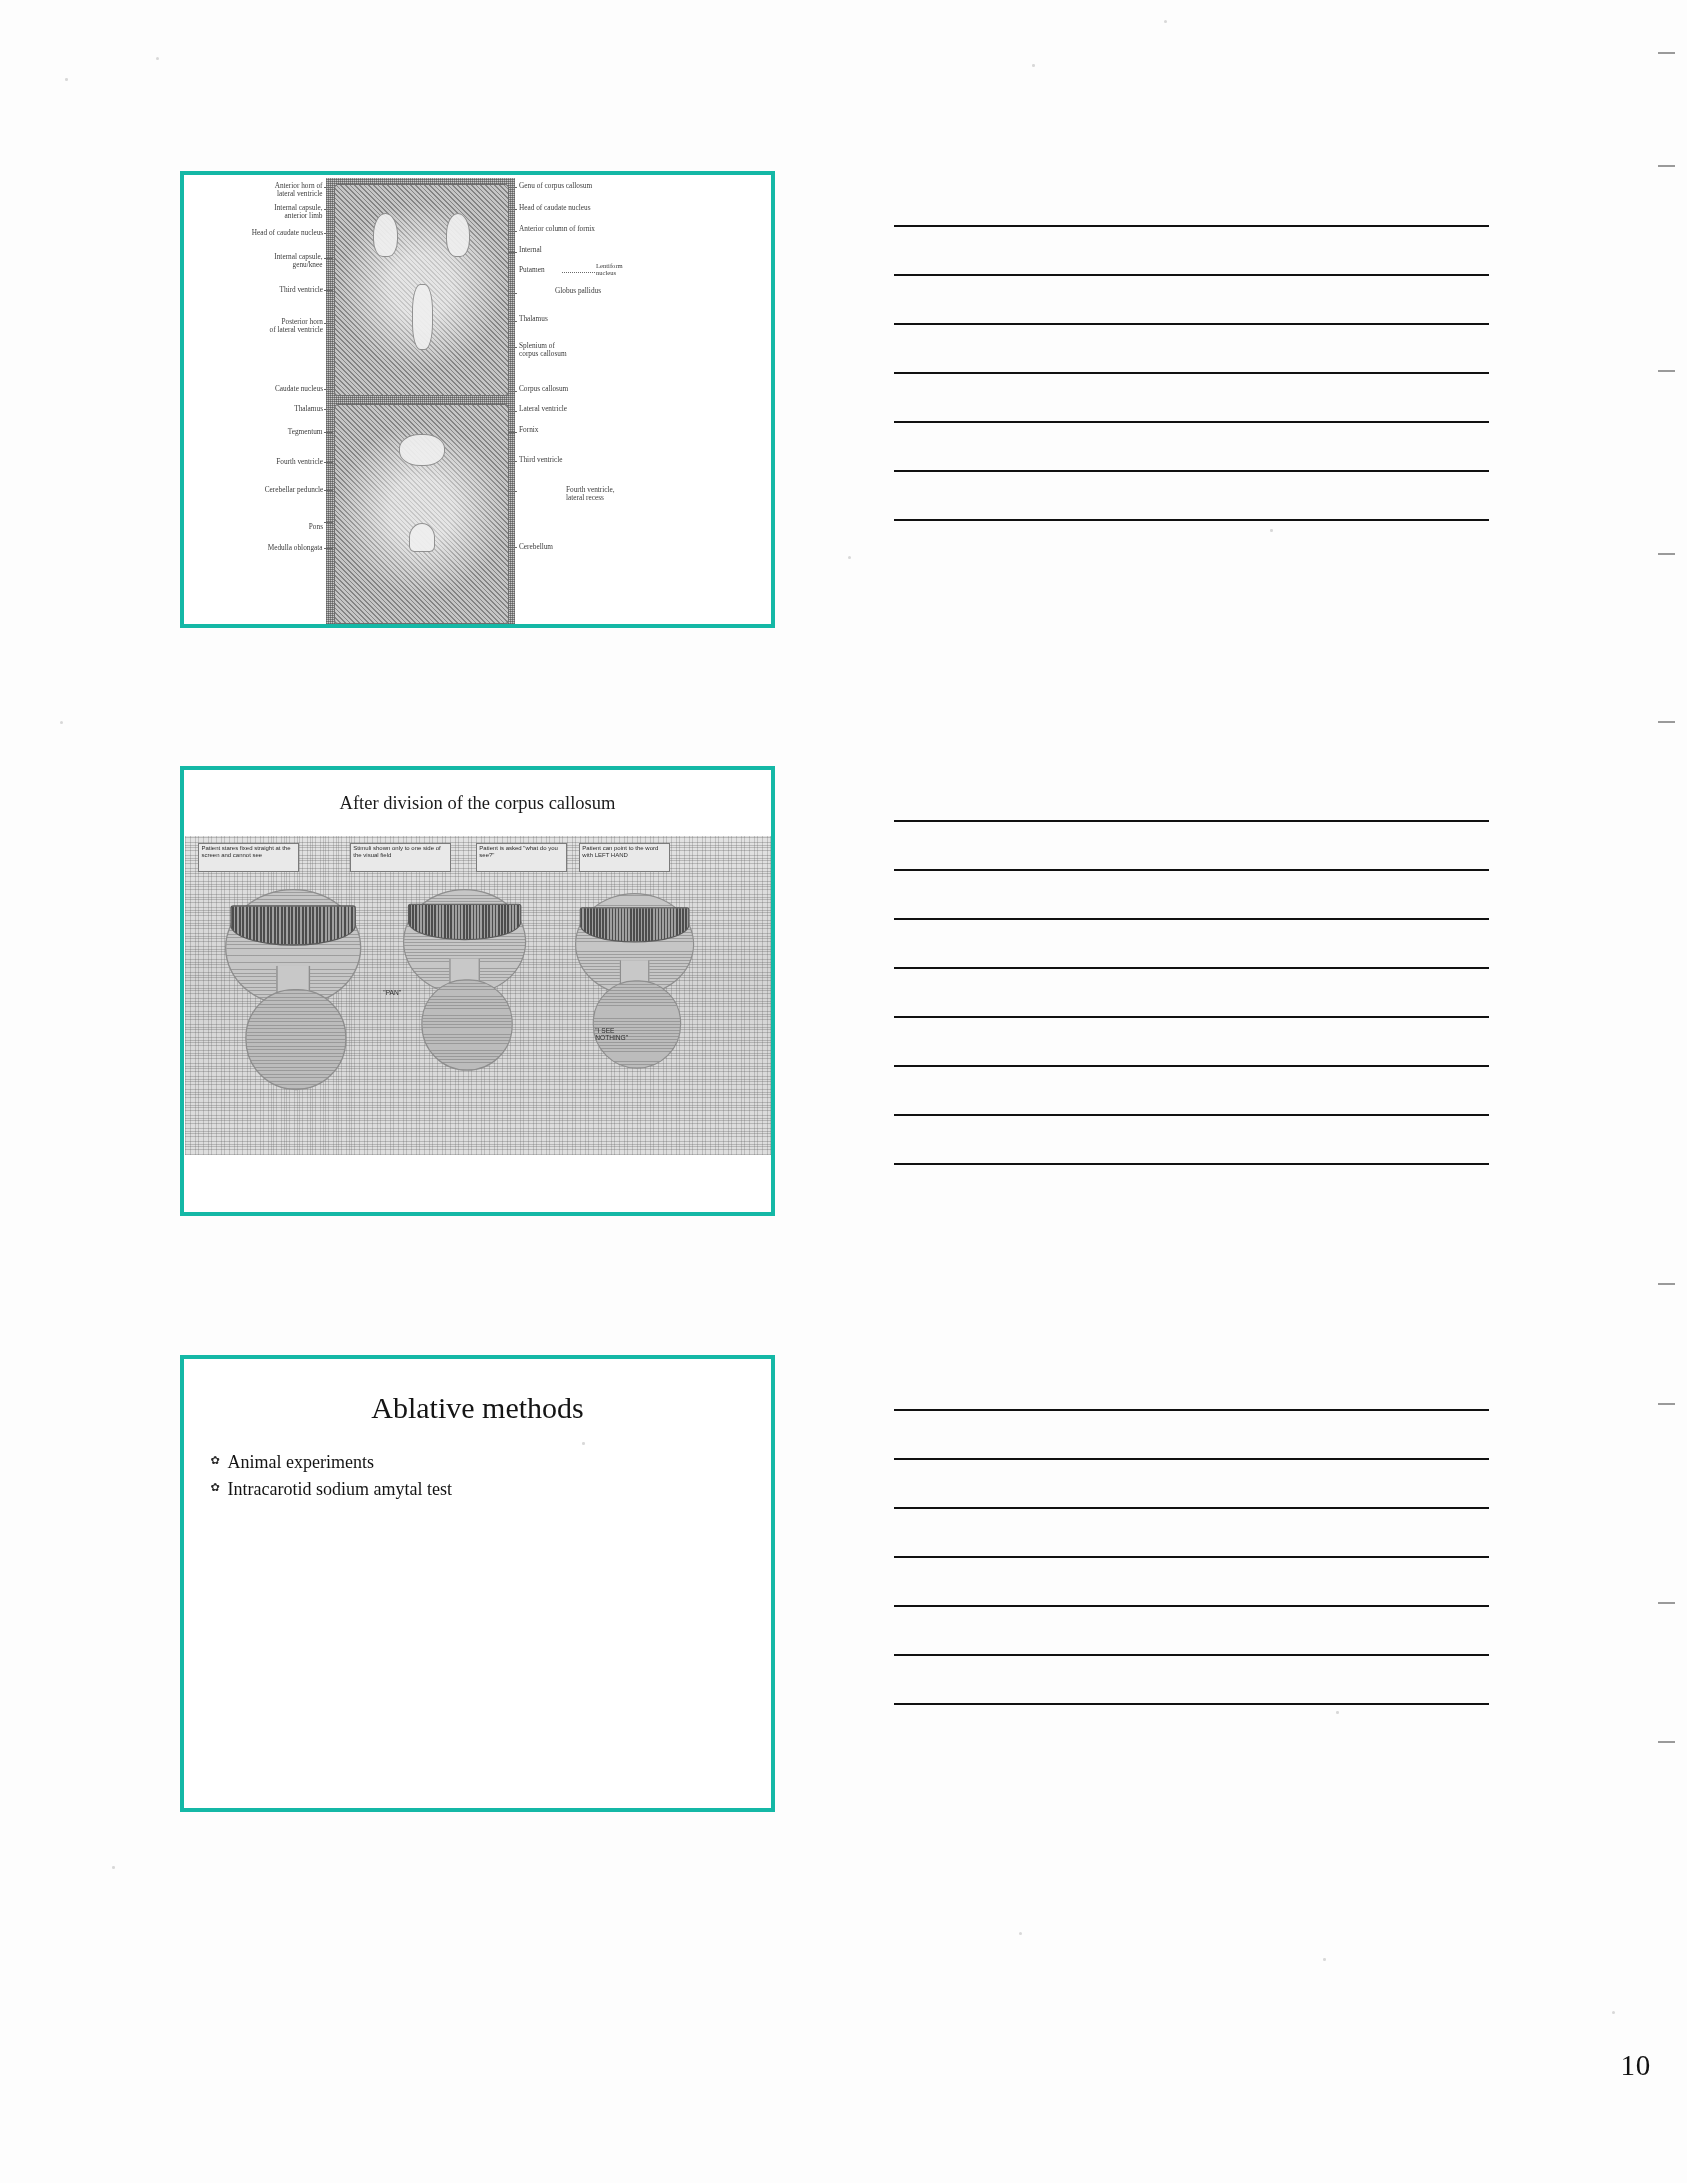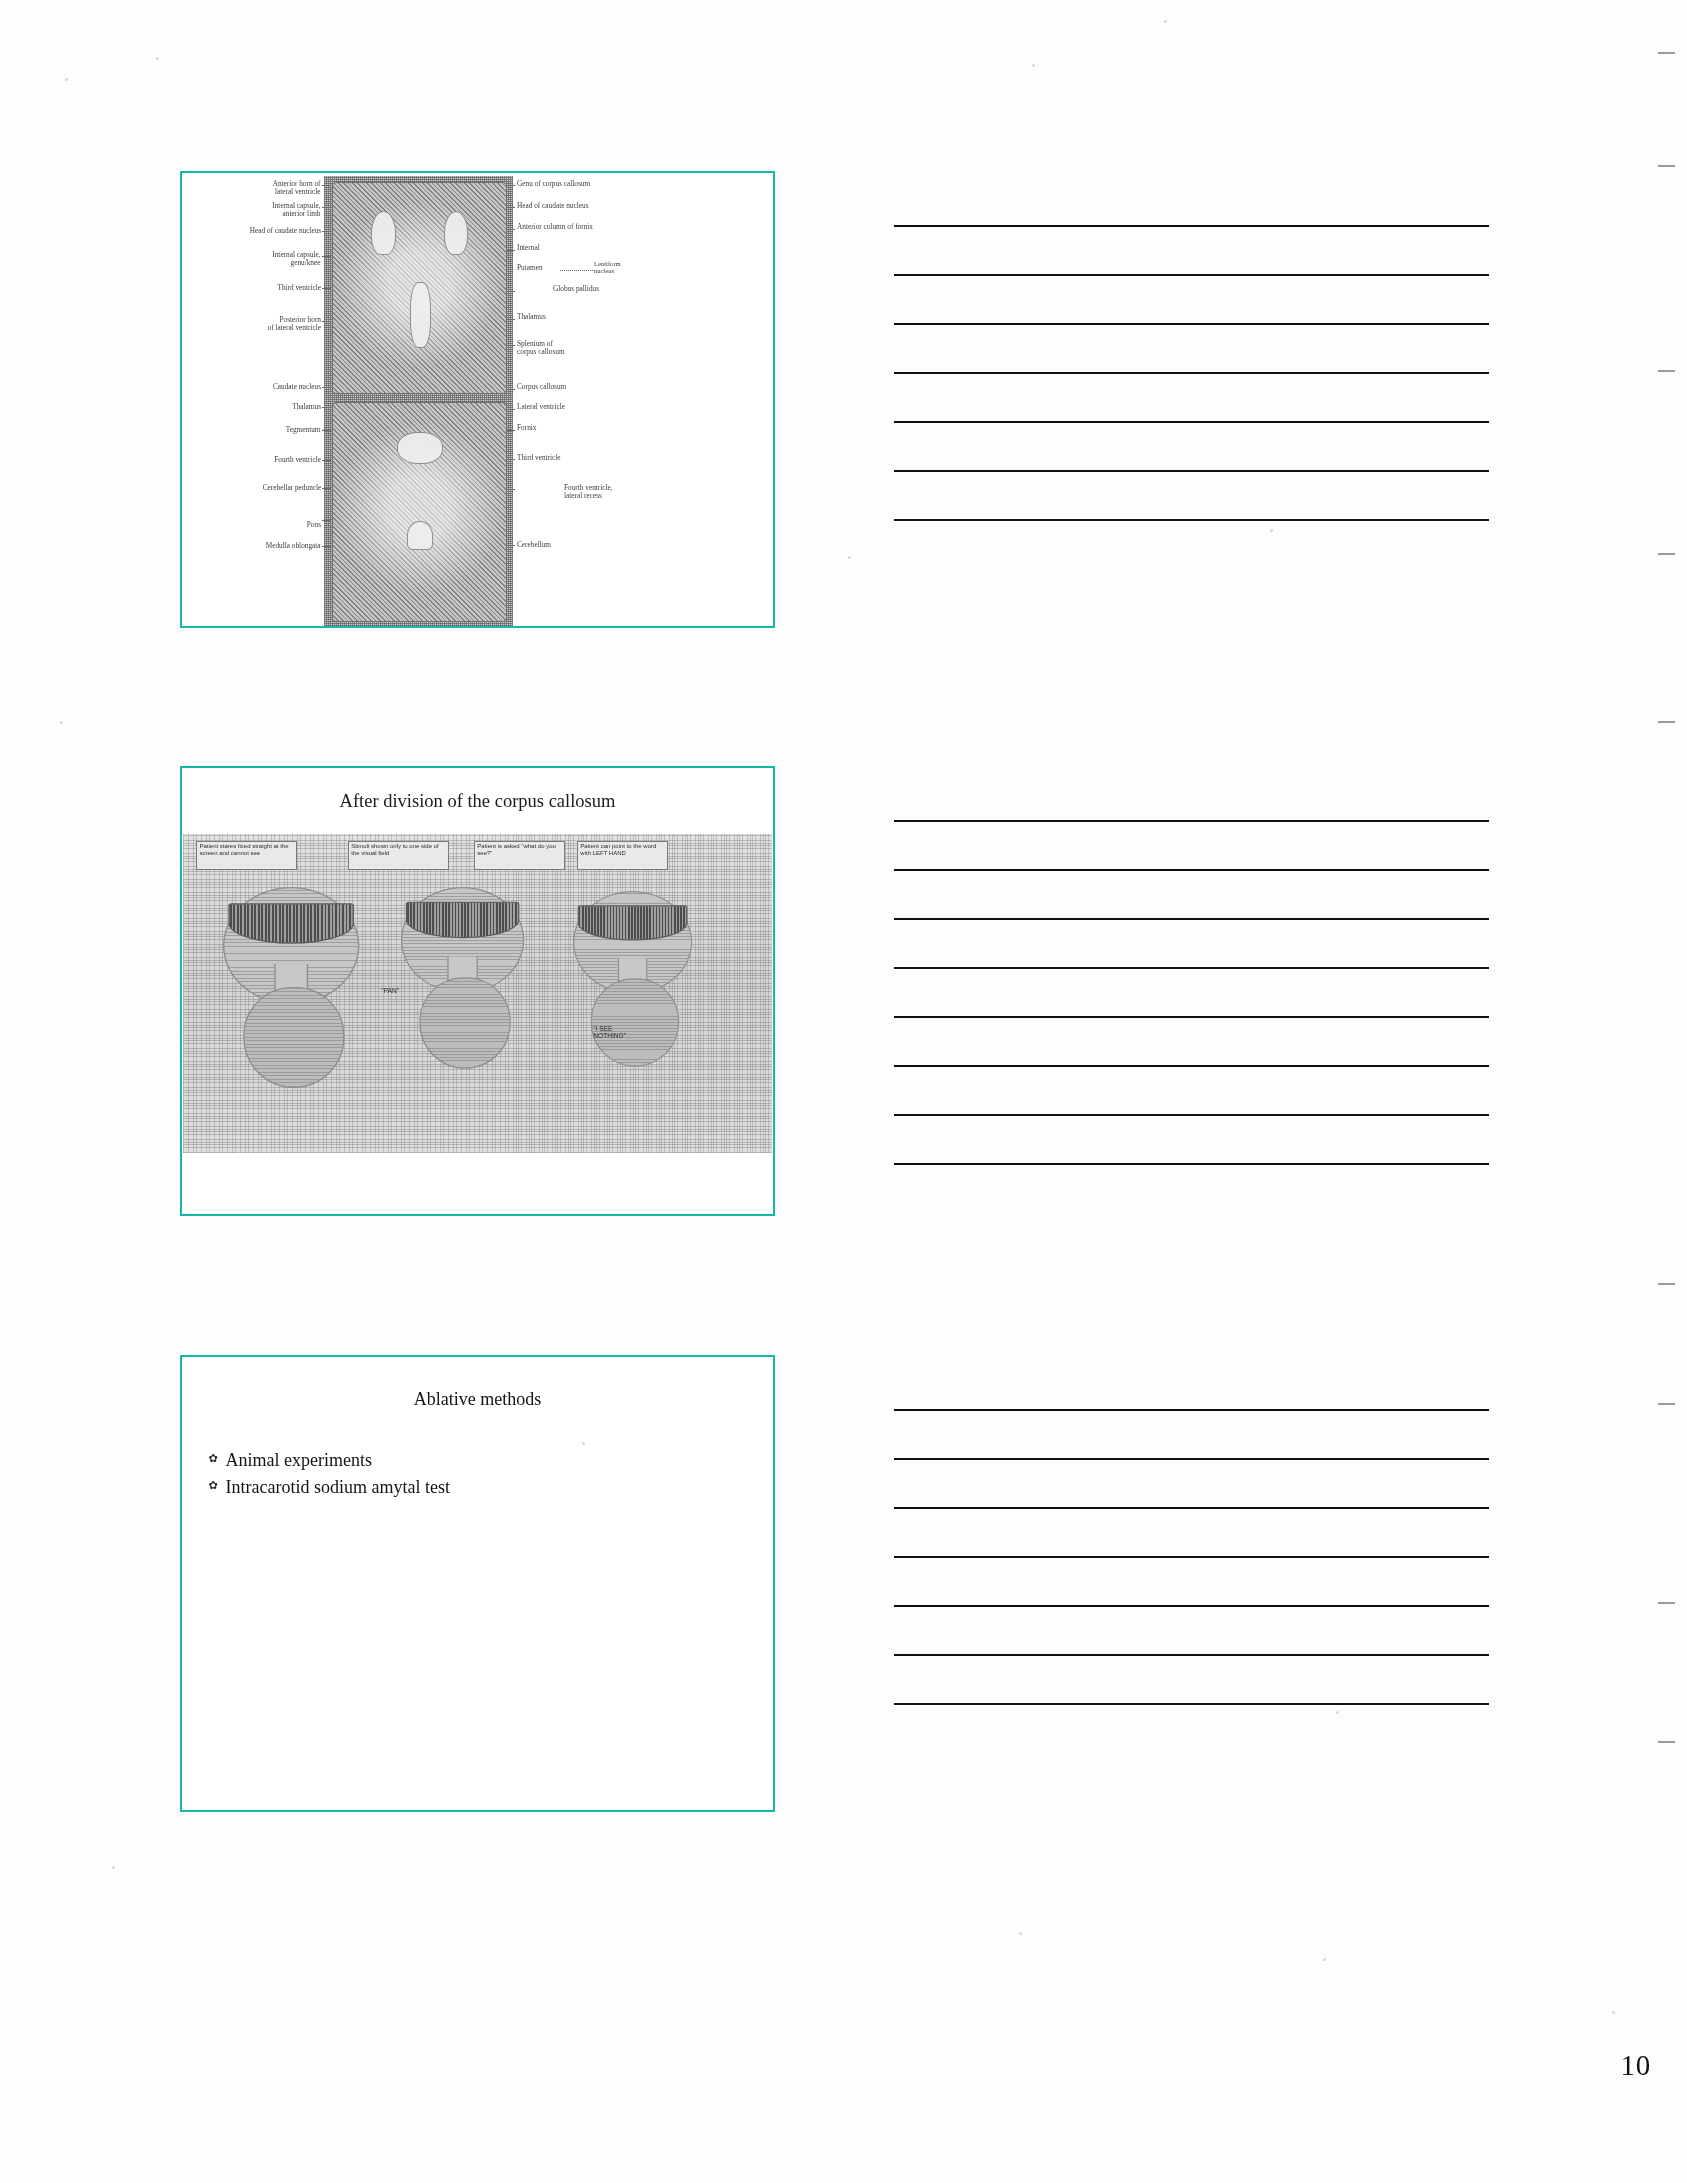--- a/index.html
+++ b/index.html
@@ -31,21 +31,21 @@
     position: absolute;
     right: 12px;
     width: 17px;
     height: 2px;
     background: #9a9a9a;
   }
 
   
   .slide {
     position: absolute;
-    border: 2px solid #14b8a6;
+    border: 4px solid #14b8a6;
     background: #ffffff;
     box-sizing: border-box;
     overflow: hidden;
   }
   .slide-1 { left: 180px; top: 171px;  width: 595px; height: 457px; }
   .slide-2 { left: 180px; top: 766px; width: 595px; height: 450px; }
   .slide-3 { left: 180px; top: 1355px; width: 595px; height: 457px; }
 
   
   .lines {
@@ -198,21 +198,21 @@
     filter: blur(0.2px);
   }
 
   
   .s3-title {
     position: absolute;
     top: 32px;
     left: 0;
     width: 100%;
     text-align: center;
-    font-size: 18px;
+    font-size: 30px;
     color: #141414;
     font-family: "Liberation Serif", serif;
   }
   .s3-bullets {
     position: absolute;
     left: 26.5px;
     top: 93px;
     width: 536px;
   }
   .s3-bullet {

